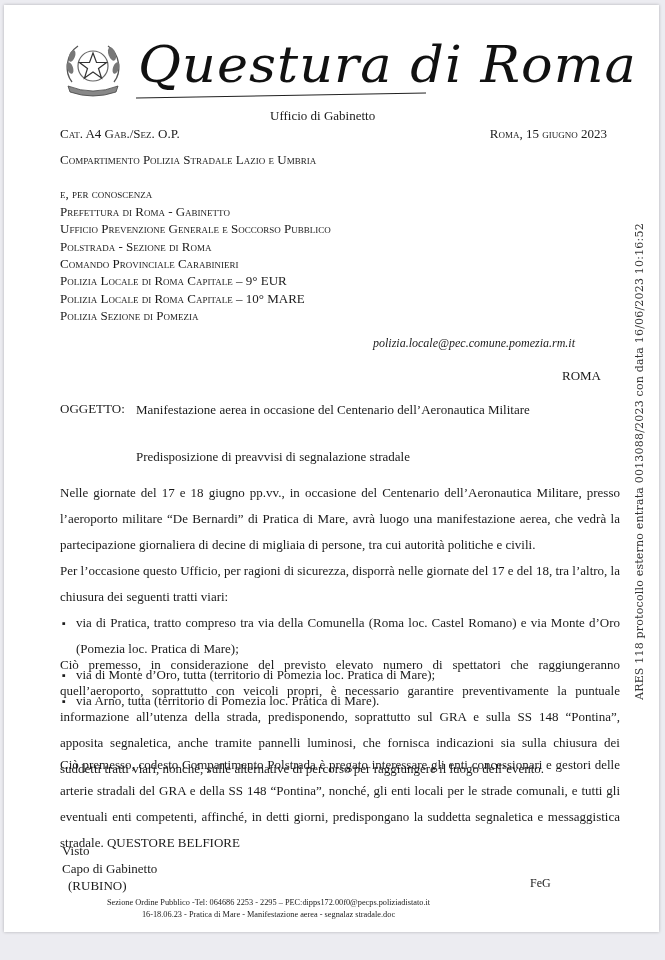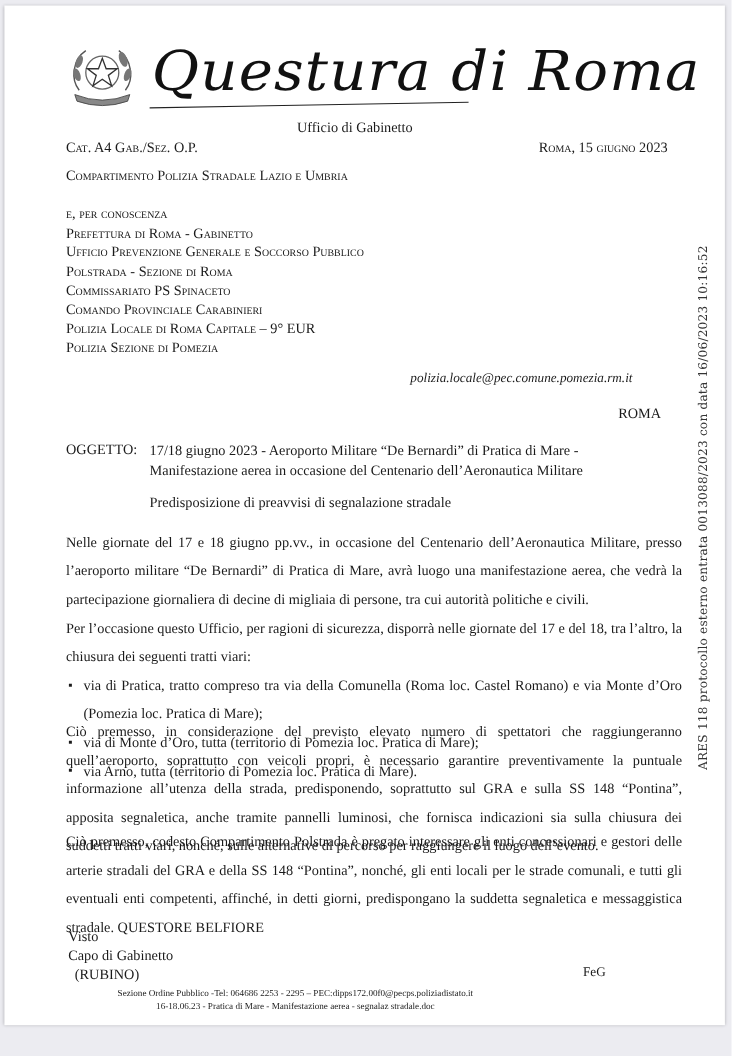--- a/index.html
+++ b/index.html
@@ -80,32 +80,31 @@
 <div class="abs cat sc">Cat. A4 Gab./Sez. O.P.</div>
 <div class="abs date sc">Roma, 15 giugno 2023</div>
 
 <div class="recipients sc">
   <div>Compartimento Polizia Stradale Lazio e Umbria</div>
   <div class="gap"></div>
   <div>e, per conoscenza</div>
   <div>Prefettura di Roma - Gabinetto</div>
   <div>Ufficio Prevenzione Generale e Soccorso Pubblico</div>
   <div>Polstrada - Sezione di Roma</div>
-  <div>Commissariato PS Spinaceto</div>
   <div>Comando Provinciale Carabinieri</div>
   <div>Polizia Locale di Roma Capitale – 9° EUR</div>
+  <div>Polizia Locale di Roma Capitale – 10° MARE</div>
   <div>Polizia Sezione di Pomezia</div>
 </div>
 
 <div class="abs email">polizia.locale@pec.comune.pomezia.rm.it</div>
 <div class="abs roma">ROMA</div>
 
 <div class="abs oggetto-label">OGGETTO:</div>
 <div class="oggetto-text">
-  <div>17/18 giugno 2023 - Aeroporto Militare “De Bernardi” di Pratica di Mare -</div>
   <div>Manifestazione aerea in occasione del Centenario dell’Aeronautica Militare</div>
 </div>
 <div class="abs oggetto-sub">Predisposizione di preavvisi di segnalazione stradale</div>
 
 <div class="body-text p1">
   <div>Nelle giornate del 17 e 18 giugno pp.vv., in occasione del Centenario dell’Aeronautica Militare, presso l’aeroporto militare “De Bernardi” di Pratica di Mare, avrà luogo una manifestazione aerea, che vedrà la partecipazione giornaliera di decine di migliaia di persone, tra cui autorità politiche e civili.</div>
   <div>Per l’occasione questo Ufficio, per ragioni di sicurezza, disporrà nelle giornate del 17 e del 18, tra l’altro, la chiusura dei seguenti tratti viari:</div>
   <ul class="bullets">
     <li>via di Pratica, tratto compreso tra via della Comunella (Roma loc. Castel Romano) e via Monte d’Oro (Pomezia loc. Pratica di Mare);</li>
     <li>via di Monte d’Oro, tutta (territorio di Pomezia loc. Pratica di Mare);</li>

